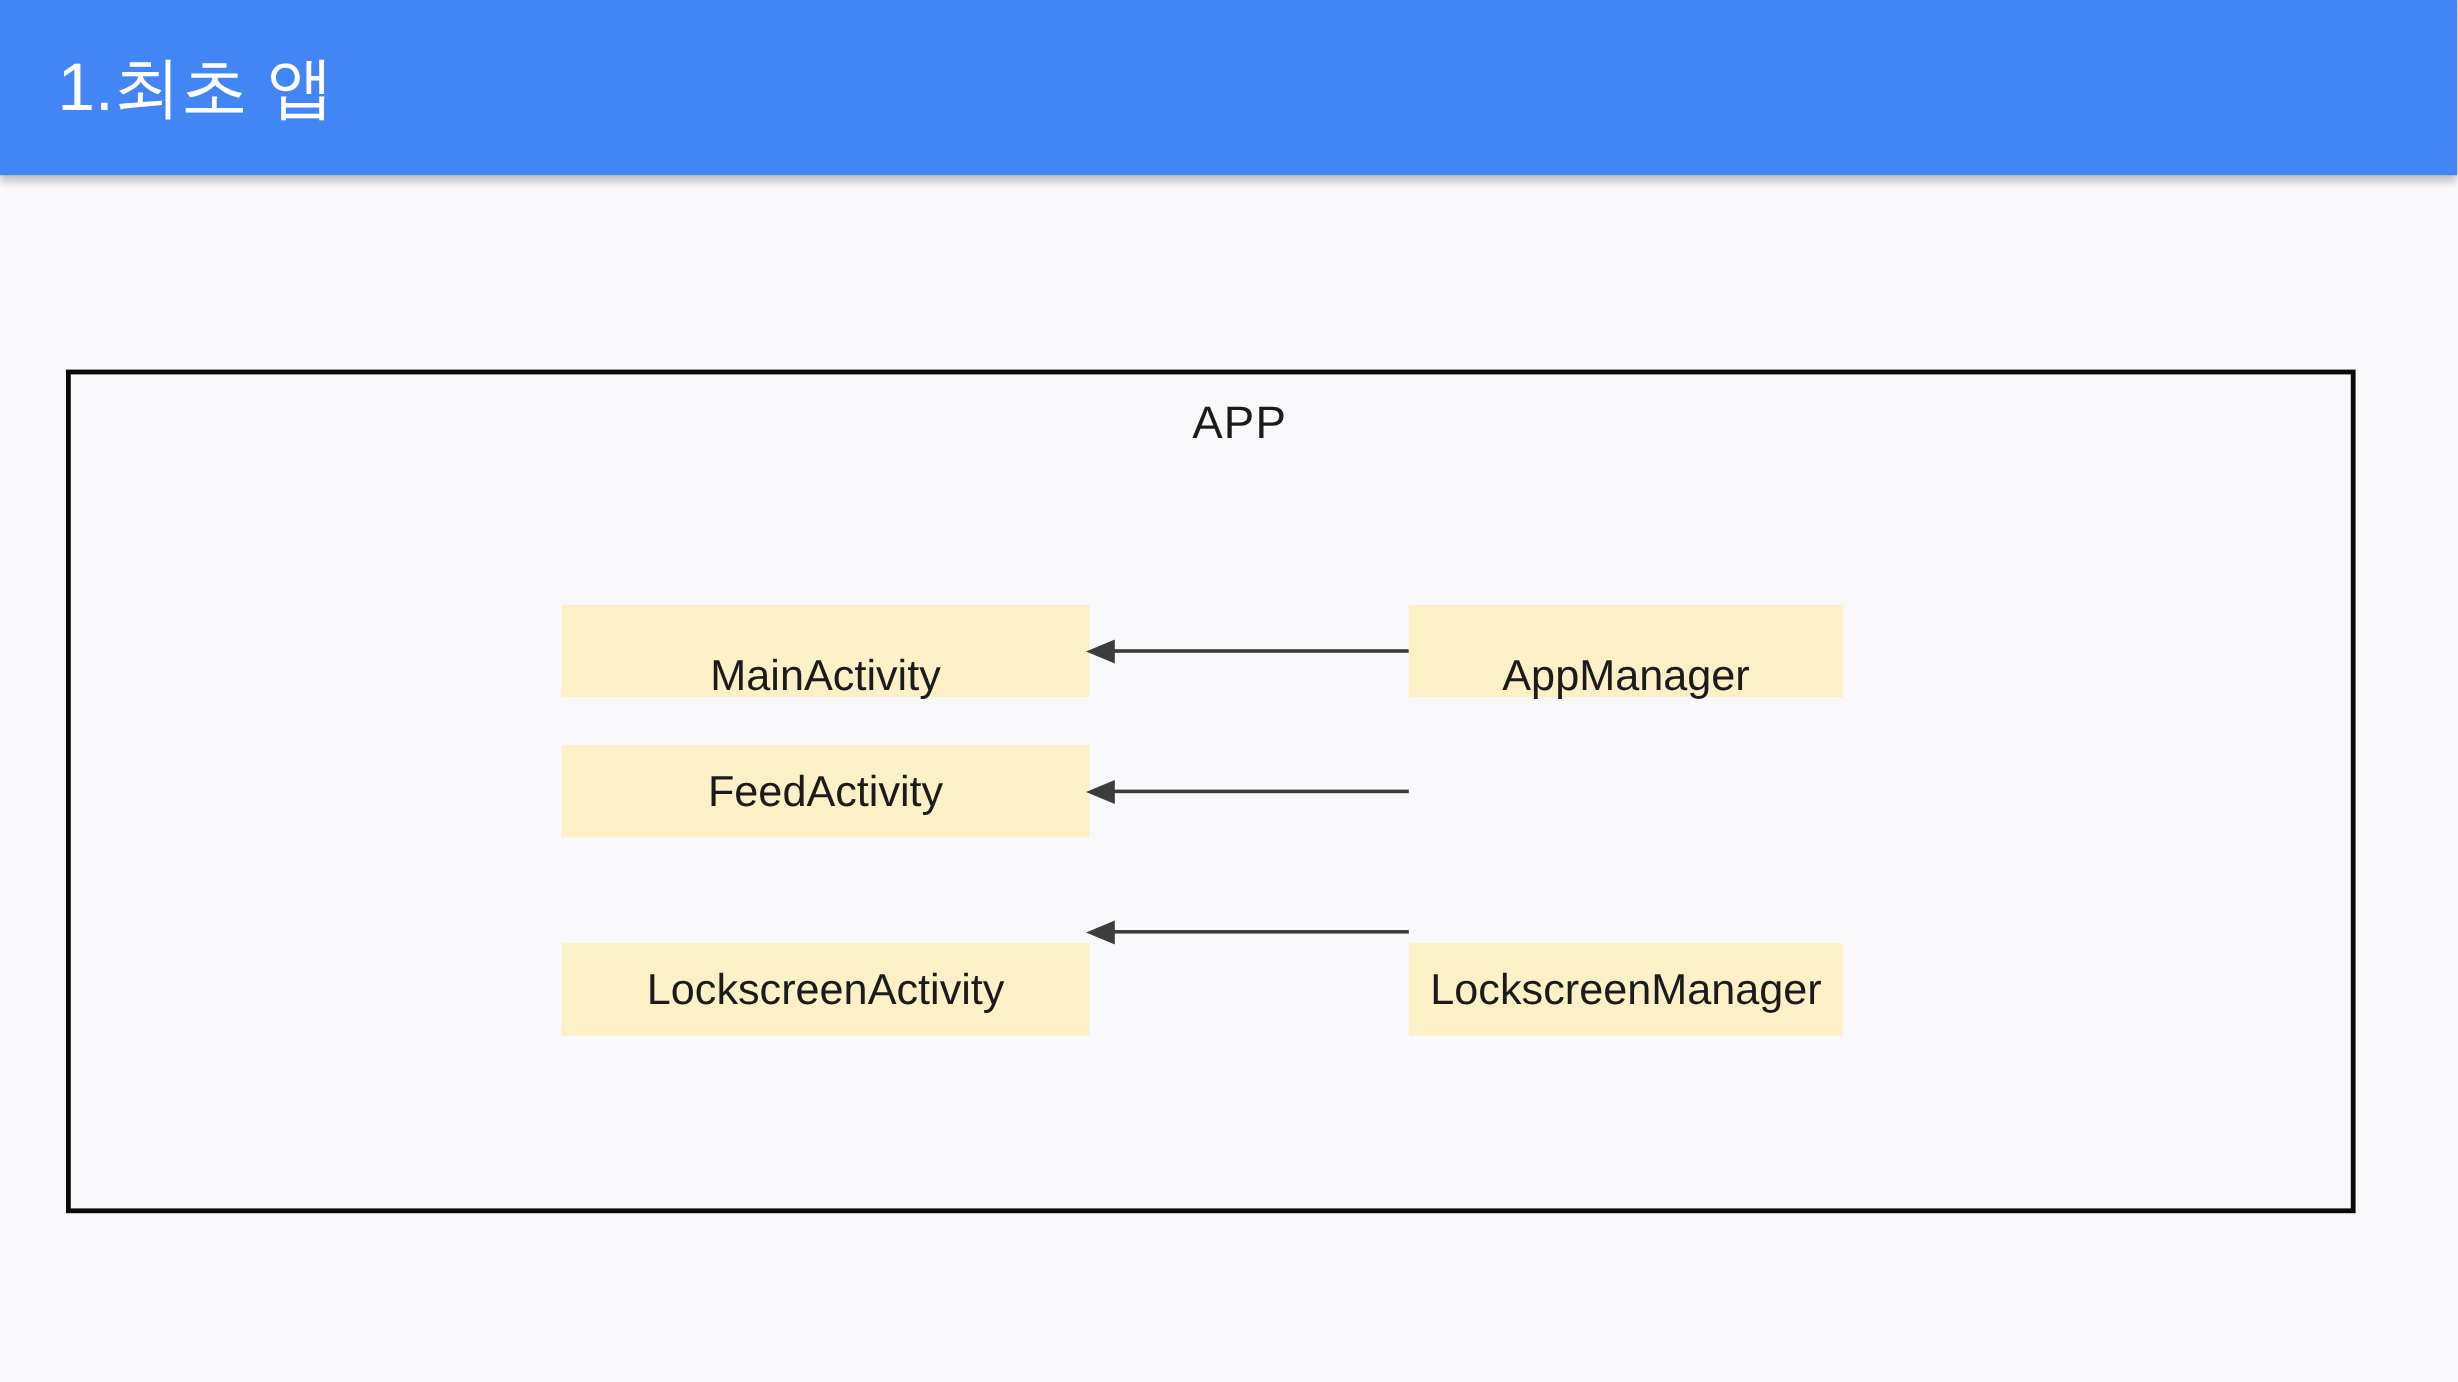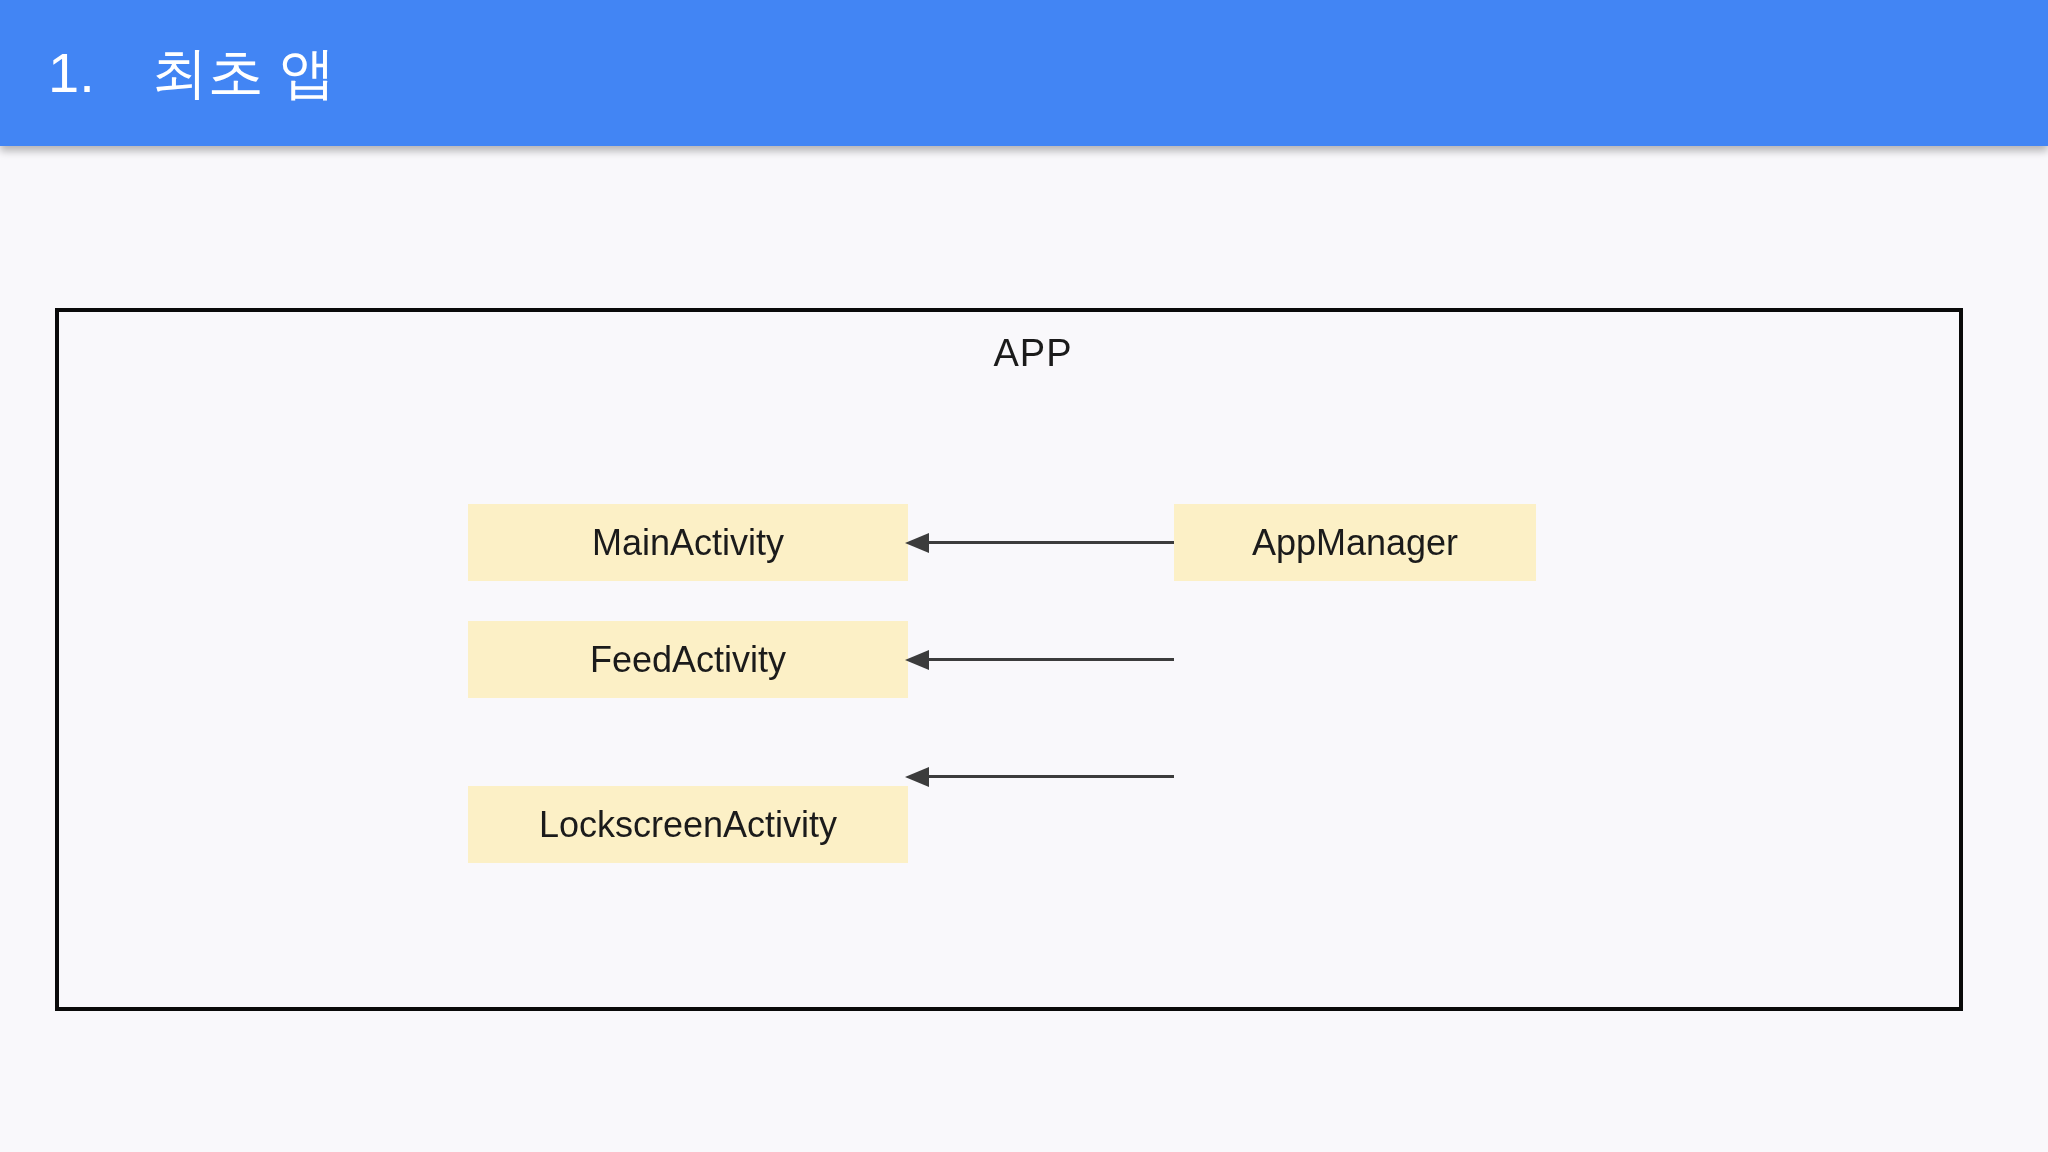--- a/index.html
+++ b/index.html
@@ -25,21 +25,21 @@
     padding-left: 48px;
     z-index: 2;
   }
   .titlebar .num,
   .titlebar .ttl {
     color: var(--header-text, #ffffff);
     font-size: 56px;
     line-height: 1;
     white-space: pre;
   }
-  .titlebar .ttl { margin-left: 57px; }
+  .titlebar .ttl { }
 
   
   .frame {
     position: absolute;
     left: 55px; top: 308px;
     width: 1908px; height: 703px;
     box-sizing: border-box;
     border: 4px solid var(--frame-border, #0a0a0a);
     background: transparent;
   }
@@ -61,21 +61,21 @@
     display: flex;
     align-items: center;
     justify-content: center;
     background: var(--node-fill, #fcf0c6);
     color: var(--node-text, #1b1b1b);
     font-size: 36px;
     line-height: 1;
   }
   .activity { left: 468px;  width: 440px; }
   .manager  { left: 1174px; width: 362px; }
-  .t0 { top: 504px; }
+  .t0 { top: 504px; align-items: flex-end; }
   .t1 { top: 621px; }
   .t2 { top: 738px; margin-top: 48px; }
 
   
   .arrow {
     position: absolute;
     left: 905px;
     width: 269px;
     height: 20px;
   }
@@ -129,14 +129,17 @@
     <span class="shaft"></span>
   </div>
 
   <div class="node activity t2">
     <span>LockscreenActivity</span>
   </div>
   <div class="arrow a2">
     <span class="head"></span>
     <span class="shaft"></span>
   </div>
+  <div class="node manager t2">
+    <span>LockscreenManager</span>
+  </div>
 
 </div>
 
 </body></html>

